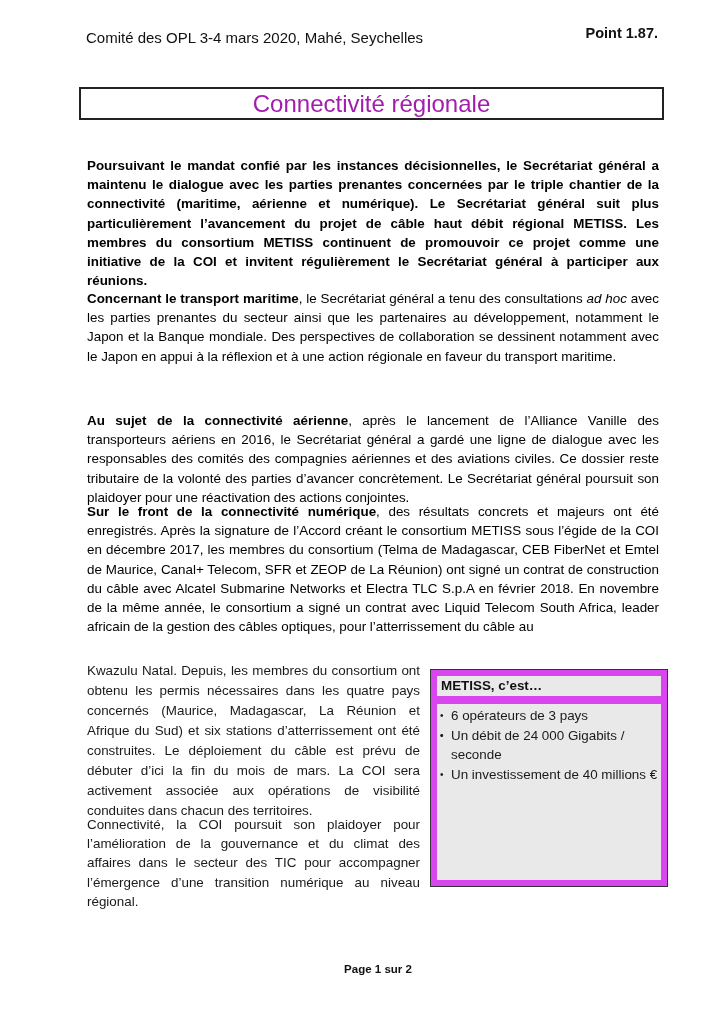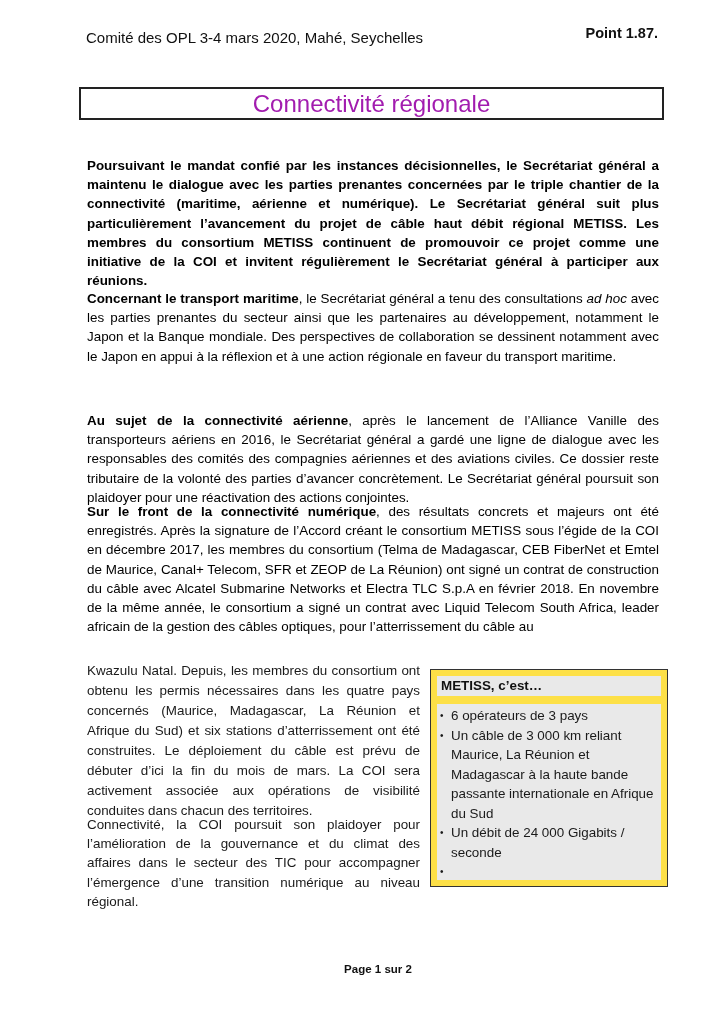--- a/index.html
+++ b/index.html
@@ -15,21 +15,21 @@
   .para b { font-weight: bold; }
   .p1 { top: 156px; font-weight: bold; }
   .p2 { top: 289px; }
   .p3 { top: 411px; }
   .p4 { top: 502px; }
   .p5 { position: absolute; left: 87px; top: 661px; width: 333px; font-size: 13.4px; line-height: 20px;
         text-align: justify; color: #1a1a1a; margin: 0; }
   .p6 { position: absolute; left: 87px; top: 815px; width: 333px; font-size: 13.4px; line-height: 19.2px;
         text-align: justify; color: #1a1a1a; margin: 0; }
   .sidebox { position: absolute; left: 430px; top: 669px; width: 236px; height: 216px;
-             border: 1.5px solid #333; background: #fde047; }
+             border: 1.5px solid #333; background: #d946ef; }
   .sidebox-head { position: absolute; left: 6px; top: 6px; width: 224px; height: 20px;
                   background: #e9e9e9; font-weight: bold; font-size: 13.4px; line-height: 20px;
                   padding-left: 4px; box-sizing: border-box; }
   .sidebox-list { position: absolute; left: 6px; top: 34px; width: 224px; height: 176px;
                   background: #e9e9e9; margin: 0; padding: 2px 0 0 0; list-style: none; box-sizing: border-box; }
   .sidebox-list li { position: relative; padding-left: 14px; font-size: 13.4px; line-height: 19.5px; color: #1a1a1a; }
   .sidebox-list li .bullet { position: absolute; left: 3px; top: 0; font-size: 10px; }
   .footer { position: absolute; left: 0; width: 712px; top: 963px; text-align: center; font-size: 11.5px; font-weight: bold; color: #111; padding-left: 22px; }
 </style>
 </head>
@@ -53,19 +53,19 @@
 <p class="para p4"><b>Sur le front de la connectivité numérique</b><span>, des résultats concrets et majeurs ont été enregistrés. Après la signature de l’Accord créant le consortium METISS sous l’égide de la COI en décembre 2017, les membres du consortium (Telma de Madagascar, CEB FiberNet et Emtel de Maurice, Canal+ Telecom, SFR et ZEOP de La Réunion) ont signé un contrat de construction du câble avec Alcatel Submarine Networks et Electra TLC S.p.A en février 2018. En novembre de la même année, le consortium a signé un contrat avec Liquid Telecom South Africa, leader africain de la gestion des câbles optiques, pour l’atterrissement du câble au</span></p>
 
 <p class="p5">Kwazulu Natal. Depuis, les membres du consortium ont obtenu les permis nécessaires dans les quatre pays concernés (Maurice, Madagascar, La Réunion et Afrique du Sud) et six stations d’atterrissement ont été construites. Le déploiement du câble est prévu de débuter d’ici la fin du mois de mars. La COI sera activement associée aux opérations de visibilité conduites dans chacun des territoires.</p>
 
 <p class="p6">Connectivité, la COI poursuit son plaidoyer pour l’amélioration de la gouvernance et du climat des affaires dans le secteur des TIC pour accompagner l’émergence d’une transition numérique au niveau régional.</p>
 
 <div class="sidebox">
   <div class="sidebox-head">METISS, c’est…</div>
   <ul class="sidebox-list">
     <li><span class="bullet">•</span><span>6 opérateurs de 3 pays</span></li>
-    <li><span class="bullet">•</span><span>Un câble de 3 000 km reliant Maurice, La Réunion et Madagascar à la haute bande passante internationale en Afrique du Sud</span></li>
+    <li><span class="bullet">•</span></li>
     <li><span class="bullet">•</span><span>Un débit de 24 000 Gigabits / seconde</span></li>
-    <li><span class="bullet">•</span></li>
+    <li><span class="bullet">•</span><span>Un investissement de 40 millions €</span></li>
   </ul>
 </div>
 
 <div class="footer">Page 1 sur 2</div>
 
 </body></html>

